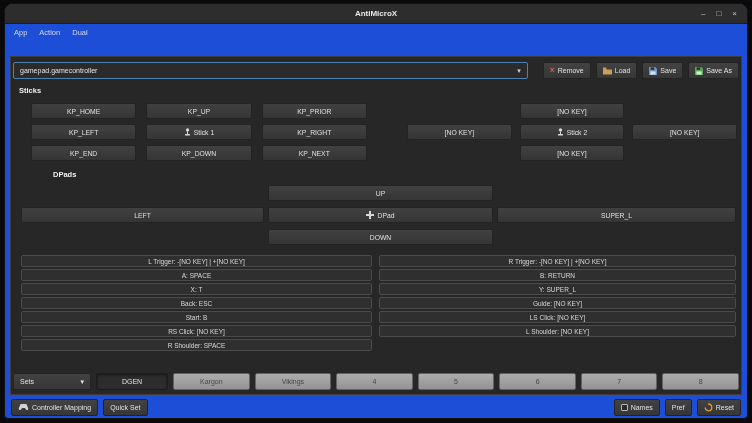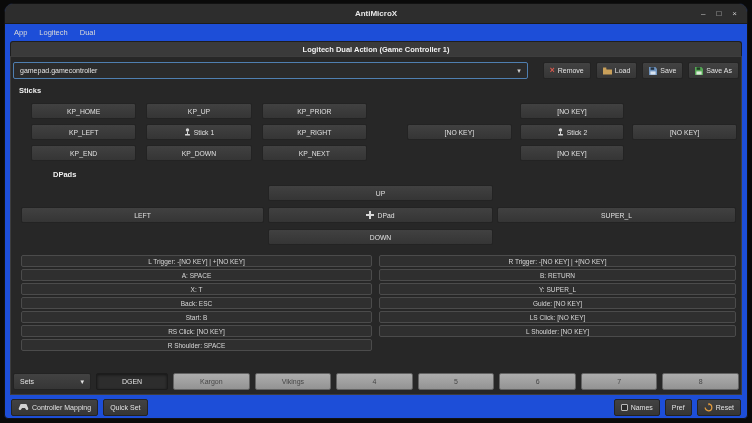--- a/index.html
+++ b/index.html
@@ -82,27 +82,24 @@
     <span class="title">AntiMicroX</span>
     <span class="win-controls">
       <span>–</span>
       <span>□</span>
       <span>×</span>
     </span>
   </div>
 
   <div class="menubar">
     <span class="menu-item">App</span>
-    <span class="menu-item">Logitech</span>
+    <span class="menu-item">Action</span>
     <span class="menu-item">Dual</span>
   </div>
 
-  <div class="tab">
-    <span class="tab-label">Logitech Dual Action (Game Controller 1)</span>
-  </div>
 
   <div class="pane"></div>
 
   <div class="profile-row">
     <div class="combo">
       <span>gamepad.gamecontroller</span>
       <span class="combo-arrow">▾</span>
     </div>
     <div class="tbtn">
       <span class="icon x-icon">×</span>

